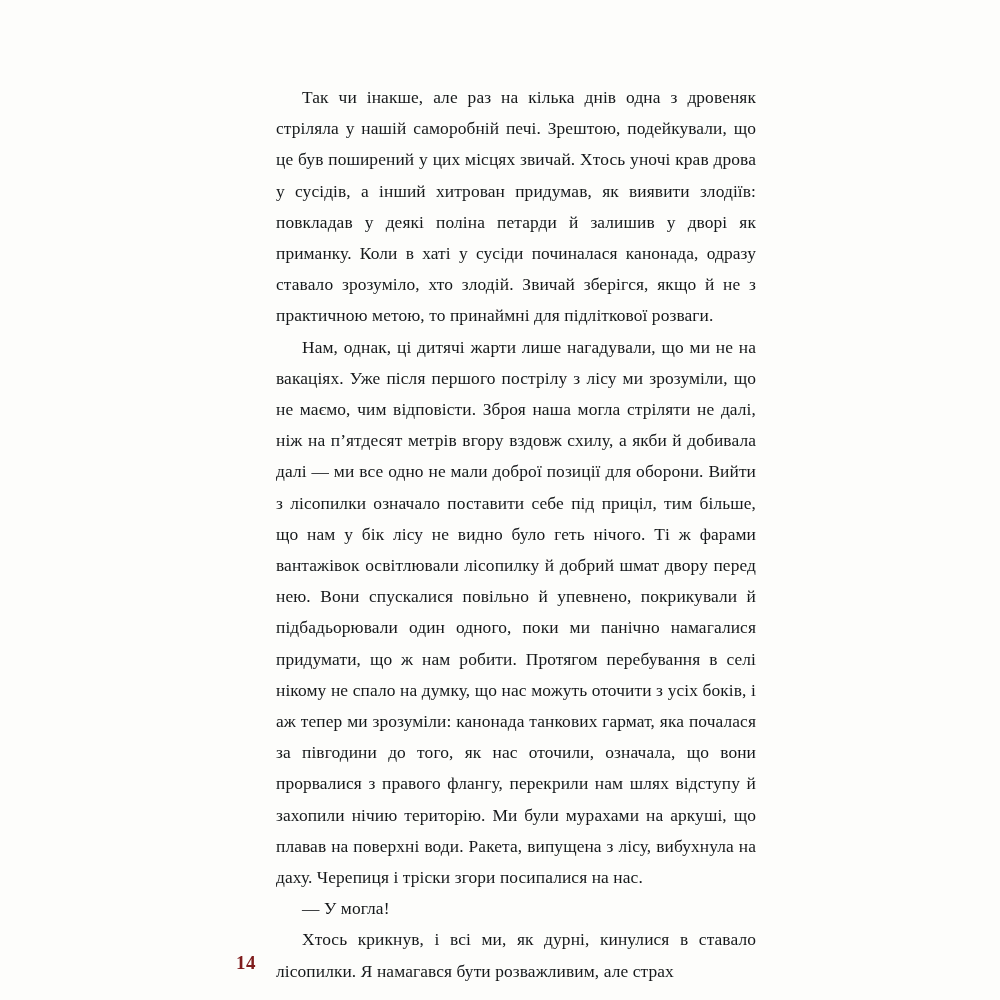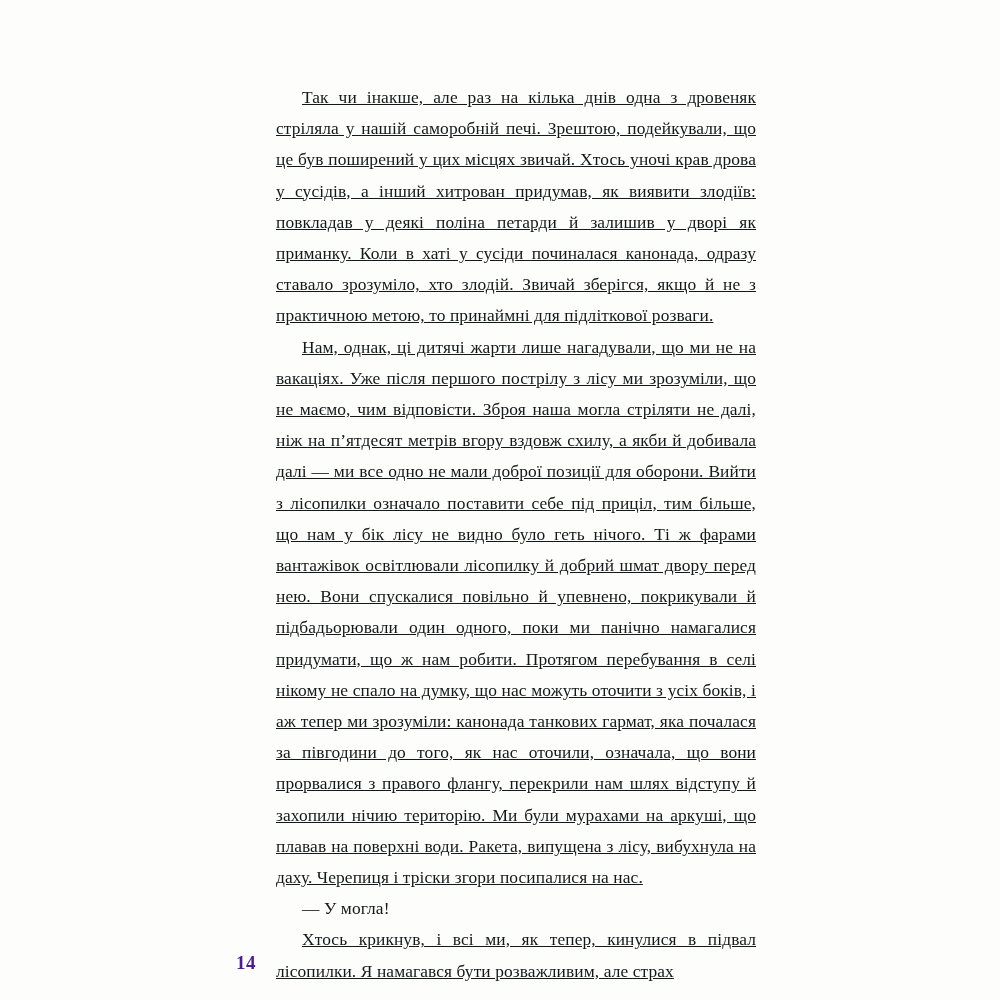--- a/index.html
+++ b/index.html
@@ -34,39 +34,38 @@
     text-align: justify;
     text-justify: inter-word;
     hyphens: manual;
     letter-spacing: 0.1px;
   }
   .para + .para {
     text-indent: 0;
   }
   .para.indent {
     text-indent: 26px;
-    text-decoration: underline;
   }
   .para.dialogue {
     text-indent: 26px;
   }
   .page-number {
     position: absolute;
     left: 236px;
     top: 952px;
     font-size: 19px;
     font-weight: bold;
-    color: #4c1d95;
+    color: #7f1d1d;
     letter-spacing: 0.5px;
   }
 </style>
 </head>
 <body>
 
 <div class="page">
   <div class="text-column">
     <p class="para indent">Так чи інакше, але раз на кілька днів одна з дровеняк стріляла у нашій саморобній печі. Зрештою, подейкували, що це був поширений у цих місцях звичай. Хтось уночі крав дрова у сусідів, а інший хитрован придумав, як виявити злодіїв: повкладав у деякі поліна петарди й залишив у дворі як приманку. Коли в хаті у сусіди починалася канонада, одразу ставало зрозуміло, хто злодій. Звичай зберігся, якщо й не з практичною метою, то принаймні для підліткової розваги.</p>
     <p class="para indent">Нам, однак, ці дитячі жарти лише нагадували, що ми не на вакаціях. Уже після першого пострілу з лісу ми зрозуміли, що не маємо, чим відповісти. Зброя наша могла стріляти не далі, ніж на п’ятдесят метрів вгору вздовж схилу, а якби й добивала далі — ми все одно не мали доброї позиції для оборони. Вийти з лісопилки означало поставити себе під приціл, тим більше, що нам у бік лісу не видно було геть нічого. Ті ж фарами вантажівок освітлювали лісопилку й добрий шмат двору перед нею. Вони спускалися повільно й упевнено, покрикували й підбадьорювали один одного, поки ми панічно намагалися придумати, що ж нам робити. Протягом перебування в селі нікому не спало на думку, що нас можуть оточити з усіх боків, і аж тепер ми зрозуміли: канонада танкових гармат, яка почалася за півгодини до того, як нас оточили, означала, що вони прорвалися з правого флангу, перекрили нам шлях відступу й захопили нічию територію. Ми були мурахами на аркуші, що плавав на поверхні води. Ракета, випущена з лісу, вибухнула на даху. Черепиця і тріски згори посипалися на нас.</p>
     <p class="para dialogue">— У могла!</p>
-    <p class="para indent">Хтось крикнув, і всі ми, як тепер, кинулися в підвал лісопилки. Я намагався бути розважливим, але страх</p>
+    <p class="para indent">Хтось крикнув, і всі ми, як дурні, кинулися в ставало лісопилки. Я намагався бути розважливим, але страх</p>
   </div>
   <div class="page-number">14</div>
 </div>
 
 </body></html>

